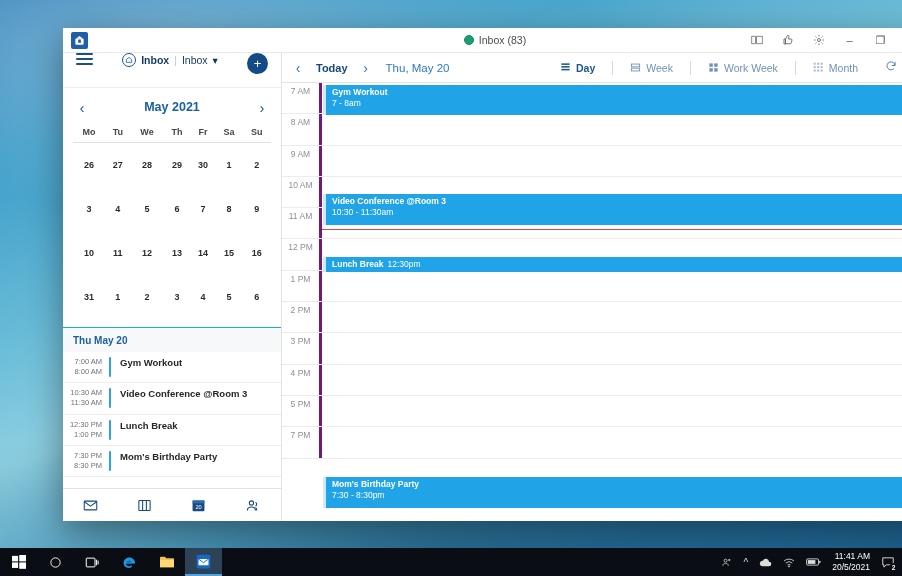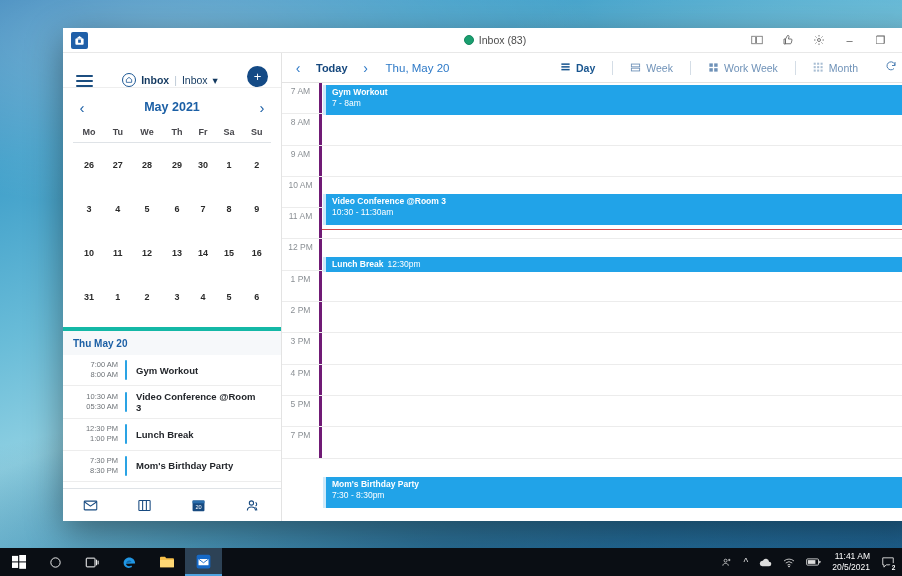--- a/index.html
+++ b/index.html
@@ -45,21 +45,21 @@
        color:#5a5a5a; font-size:11px; }
 
   .body-row{ flex:1 1 auto; display:flex; min-height:0; }
 
   
   .sidebar{
     width:219px; flex:0 0 219px; background:#fff; display:flex; flex-direction:column;
     border-right:1px solid #e3e3e3; min-height:0;
   }
   .sb-head{
-    height:35px; display:flex; align-items:flex-end; padding:0 13px; flex:0 0 auto;
+    height:35px; display:flex; align-items:flex-start; padding:0 13px; flex:0 0 auto;
     border-bottom:1px solid #eee;
   }
   .hamb{ display:flex; flex-direction:column; gap:3px; cursor:pointer; }
   .hamb i{ display:block; width:17px; height:2px; background:#1c4e80; border-radius:1px; }
   .acct{ display:flex; align-items:center; gap:5px; margin:0 auto; font-size:10.5px; color:#12385f; }
   .acct .home{
     width:14px;height:14px;border-radius:50%;border:1.5px solid #1a5693;
     display:flex;align-items:center;justify-content:center; color:#1a5693; font-size:8px;
   }
   .acct b{font-weight:bold;}
@@ -84,23 +84,23 @@
     font-size:9px; color:#2b2b2b; font-weight:bold; text-align:center; padding:17px 0; height:23px;
   }
   table.mcal tr.wk-sel td{ background:#e8f0f9; }
   table.mcal td.sel{ position:relative; }
   table.mcal td.sel span{
     display:inline-flex;align-items:center;justify-content:center;
     width:24px;height:24px;border-radius:5px;background:#17518d;color:#fff;
   }
 
   
-  .agenda{ border-top:4px solid #14b8a6; flex:1 1 auto; min-height:0; overflow:hidden; }
+  .agenda{ border-top:1px solid #14b8a6; flex:1 1 auto; min-height:0; overflow:hidden; }
   .agenda-title{ font-size:10px; font-weight:bold; color:#1b5fa5; padding:7px 10px 6px; background:#f6f8fa;}
-  .ag-row{ display:flex; align-items:center; border-bottom:1px solid #ededed; padding:5px 20px; min-height:22px; }
+  .ag-row{ display:flex; border-bottom:1px solid #ededed; padding:5px 4px; min-height:22px; }
   .ag-times{ width:42px; flex:0 0 42px; text-align:right; padding-right:7px; }
   .ag-times div{ font-size:7.5px; color:#6d7277; line-height:1.35; }
   .ag-bar{ width:2px; height:20px; background:#2aa3e4; border-radius:1px; flex:0 0 2px; }
   .ag-name{ font-size:9.5px; font-weight:bold; color:#23262b; padding-left:9px; }
 
   
   .sb-foot{
     height:33px; flex:0 0 auto; border-top:1px solid #dfe3e7; display:flex;
     align-items:center; justify-content:space-around; background:#fff;
   }
@@ -297,21 +297,21 @@
               <div class="ag-times">
                 <div>7:00 AM</div>
                 <div>8:00 AM</div>
               </div>
               <div class="ag-bar"></div>
               <div class="ag-name">Gym Workout</div>
             </div>
             <div class="ag-row">
               <div class="ag-times">
                 <div>10:30 AM</div>
-                <div>05:30 AM</div>
+                <div>11:30 AM</div>
               </div>
               <div class="ag-bar"></div>
               <div class="ag-name">Video Conference @Room 3</div>
             </div>
             <div class="ag-row">
               <div class="ag-times">
                 <div>12:30 PM</div>
                 <div>1:00 PM</div>
               </div>
               <div class="ag-bar"></div>

